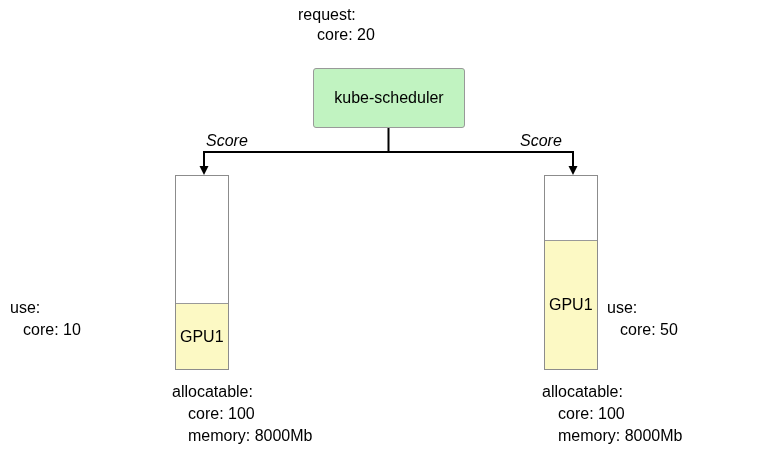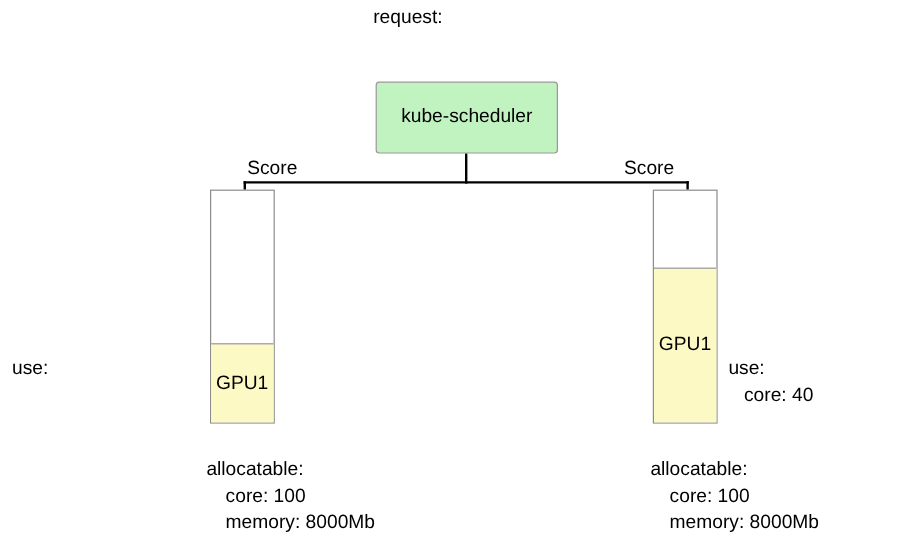--- a/index.html
+++ b/index.html
@@ -28,48 +28,49 @@
   .scheduler-box{
     position:absolute;
     left:313px;top:68px;width:152px;height:60px;
     background:var(--scheduler-fill,#c1f3c1);
     border:1px solid #999;
     border-radius:3px;
     display:flex;align-items:center;justify-content:center;text-align:right;
   }
   .node{
     position:absolute;
-    top:158px;width:54px;height:195px;
+    top:175px;width:54px;height:195px;
     background:#ffffff;
     border:1px solid var(--node-border,#8c8c8c);
   }
   .node-left{left:175px;}
   .node-right{left:544px;}
   .gpu-fill{
     position:absolute;
     left:0;right:0;bottom:0;
     background:var(--gpu-fill,#fcf9c4);
     border-top:1px solid #999;
     display:flex;align-items:center;
     padding-left:4px;
   }
   .gpu-fill-left{height:66px;}
   .gpu-fill-right{height:129px;}
-  .score-label{position:absolute;top:130px;}
+  .score-label{position:absolute;top:130px;font-style:italic;}
   .score-left{left:206px;}
   .score-right{left:520px;}
   .edges{position:absolute;left:0;top:0;pointer-events:none;}
 </style>
 </head>
 <body>
 
 <div class="canvas">
 
-  <div class="tb lh20" style="left:298px;top:5px;margin-left:13px;">
+  <div class="tb lh20" style="left:298px;top:5px;">
     <div>request:</div>
+    <div class="ind19">core: 20</div>
   </div>
 
   <div class="scheduler-box">
     <span>kube-scheduler</span>
   </div>
 
   <svg class="edges" width="765" height="453" viewBox="0 0 765 453">
     <line x1="388.5" y1="128" x2="388.5" y2="153" stroke="#000" stroke-width="2"></line>
     <line x1="203" y1="152" x2="574" y2="152" stroke="#000" stroke-width="2"></line>
     <line x1="204" y1="151" x2="204" y2="167" stroke="#000" stroke-width="2"></line>
@@ -88,25 +89,26 @@
   </div>
 
   <div class="node node-right">
     <div class="gpu-fill gpu-fill-right">
       <span>GPU1</span>
     </div>
   </div>
 
   <div class="tb" style="left:10px;top:297px;">
     <div>use:</div>
+    <div class="ind13">core: 10</div>
   </div>
 
   <div class="tb" style="left:607px;top:297px;">
     <div>use:</div>
-    <div class="ind13">core: 40</div>
+    <div class="ind13">core: 50</div>
   </div>
 
   <div class="tb" style="left:172px;top:381px;">
     <div>allocatable:</div>
     <div class="ind16">core: 100</div>
     <div class="ind16">memory: 8000Mb</div>
   </div>
 
   <div class="tb" style="left:542px;top:381px;">
     <div>allocatable:</div>

